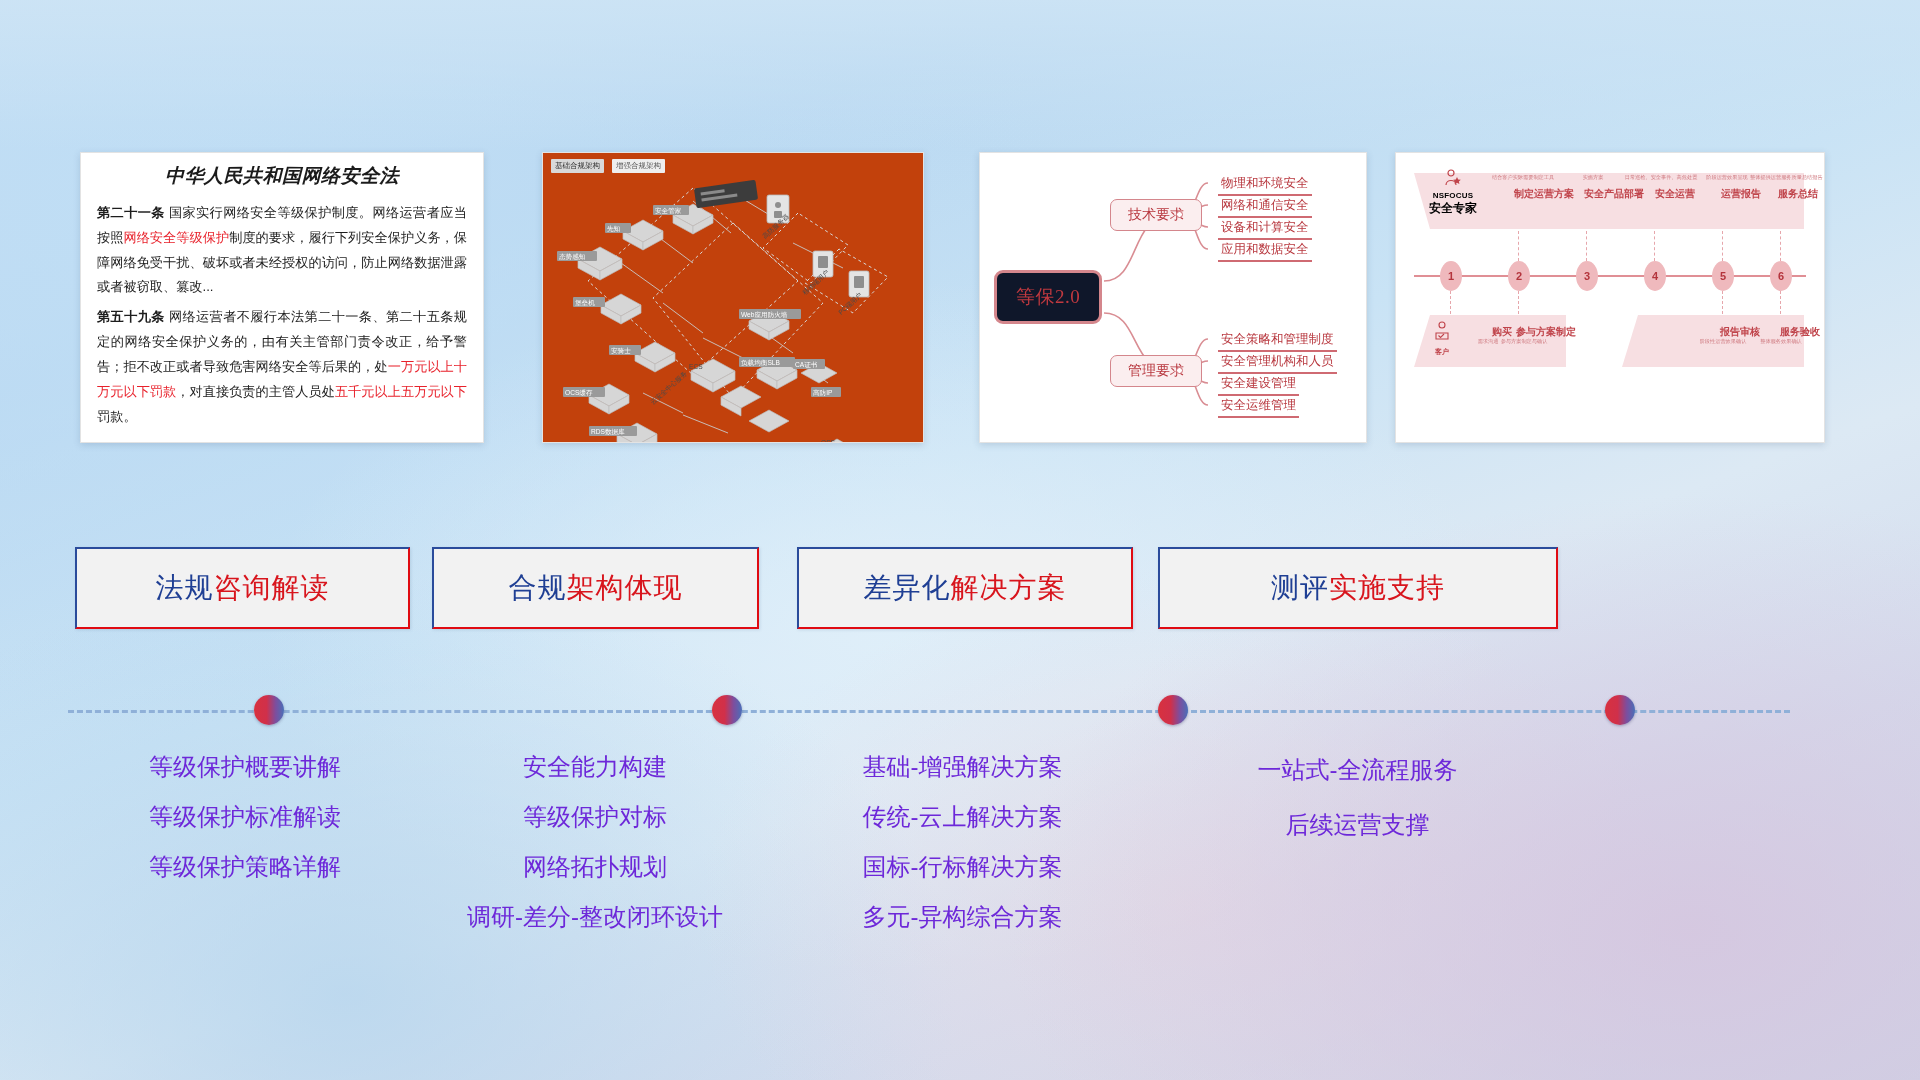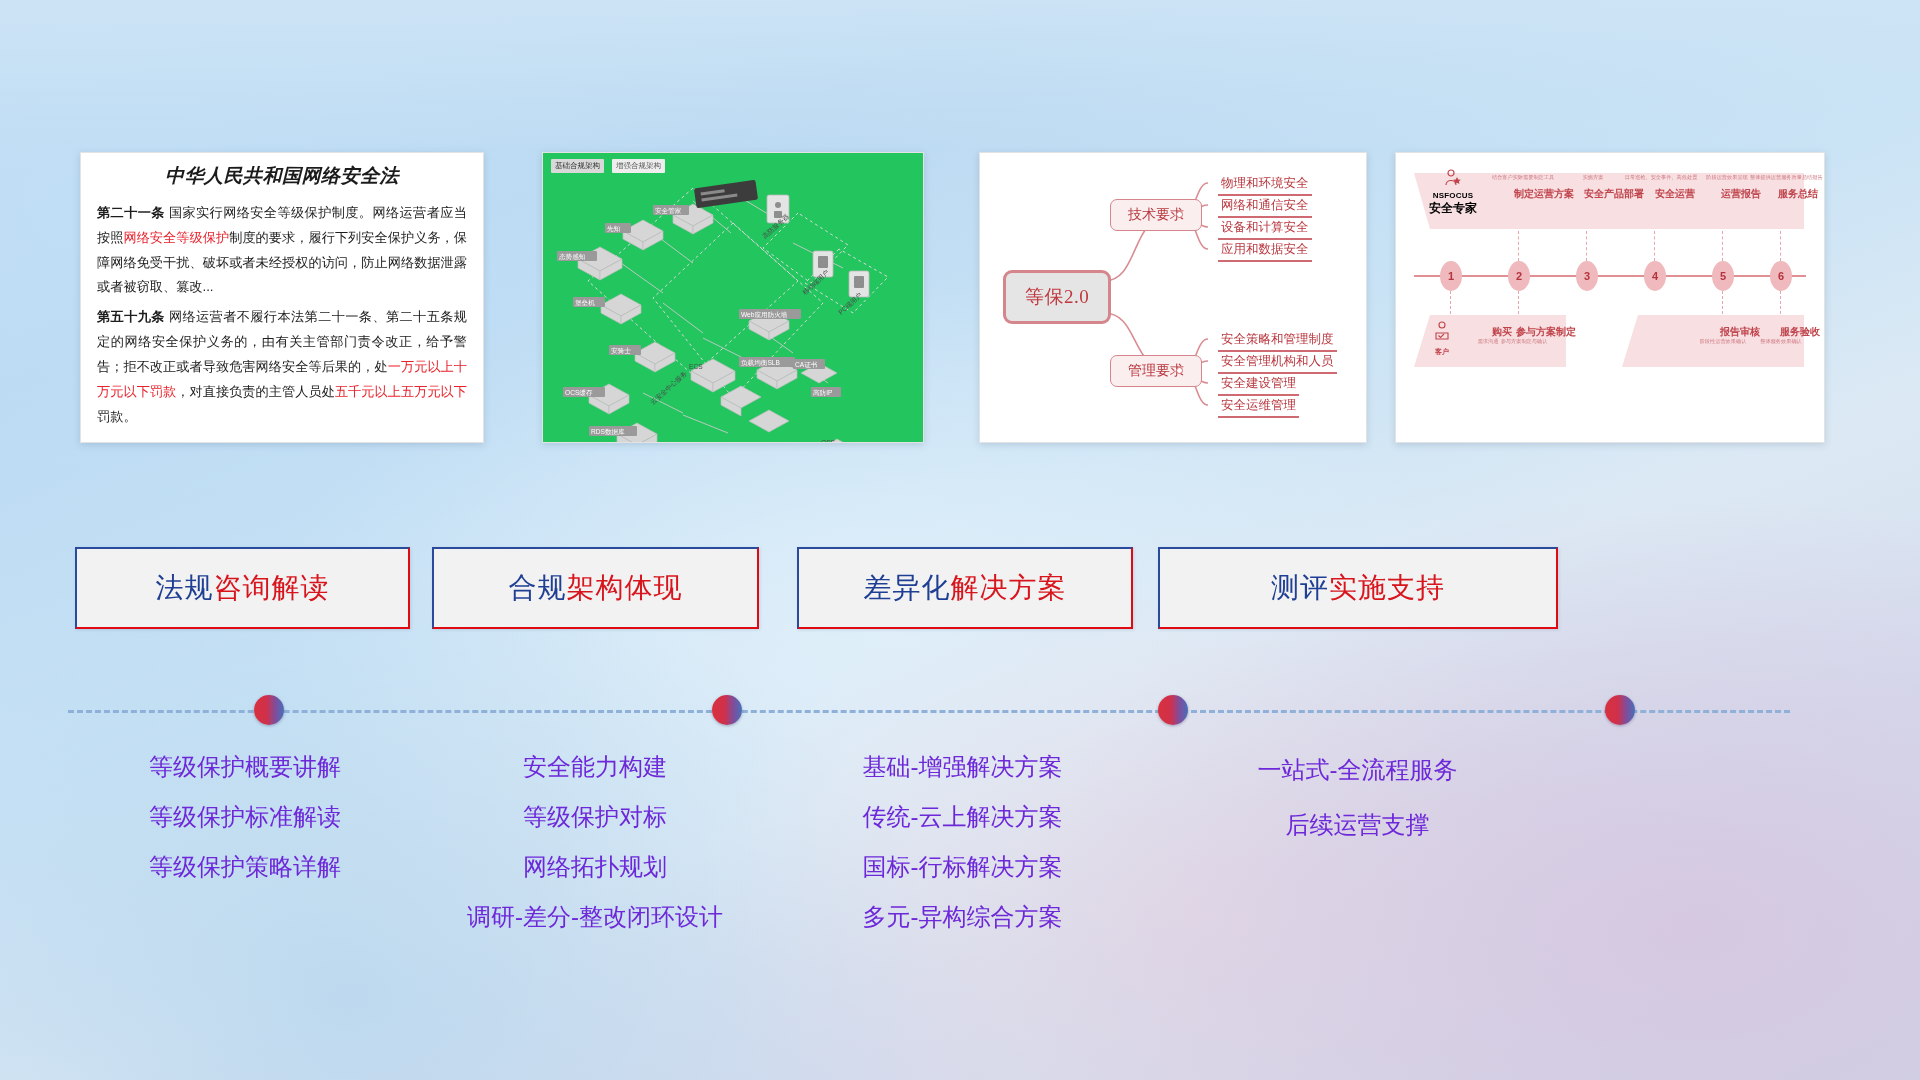--- a/index.html
+++ b/index.html
@@ -47,36 +47,35 @@
     font-size: 19px; letter-spacing: .5px; margin-bottom: 12px; font-style: italic;
   }
   .law p {
     font-size: 13.2px; line-height: 1.88; color: #1d1d1d; text-align: justify;
     margin-bottom: 5px;
   }
   .law b { font-weight: bold; }
   .law .hl { color: #e8212b; }
 
   
-  .arch { position: relative; width: 100%; height: 100%; background: #22c55e; }
+  .arch { position: relative; width: 100%; height: 100%; background: #c2410c; }
   .arch-tabs { position: absolute; top: 6px; left: 8px; display: flex; gap: 8px; }
   .arch-tab { font-size: 7.5px; color: #5b5b5b; background: #eeeeee; padding: 2px 4px; border-radius: 1px; }
   .arch-tab.on { background: #d9d9d9; color: #333; }
   .arch svg { position: absolute; inset: 0; }
 
   
   .mm { position: relative; width: 100%; height: 100%; background: #fff; }
   .mm svg { position: absolute; inset: 0; }
   .mm-root {
     position: absolute; left: 14px; top: 117px; width: 108px; height: 54px;
-    border: 3px solid #d4868c; border-radius: 9px; background: #e5e5e5;
+    border: 3px solid #d4868c; border-radius: 9px; background: #0f172a;
     display: flex; align-items: center; justify-content: center;
     color: #c0393f; font-size: 19px; letter-spacing: .5px;
     font-family: "Liberation Serif", "DejaVu Serif", serif;
-    margin-left: 9px;
   }
   .mm-branch {
     position: absolute; width: 92px; height: 32px;
     border: 1.6px solid #d4868c; border-radius: 7px; background: #fbeeef;
     display: flex; align-items: center; justify-content: center;
     color: #b8383f; font-size: 14px;
     font-family: "Liberation Serif", "DejaVu Serif", serif;
   }
   .mm-leaf {
     position: absolute; color: #b8383f; font-size: 12.5px; white-space: nowrap;

